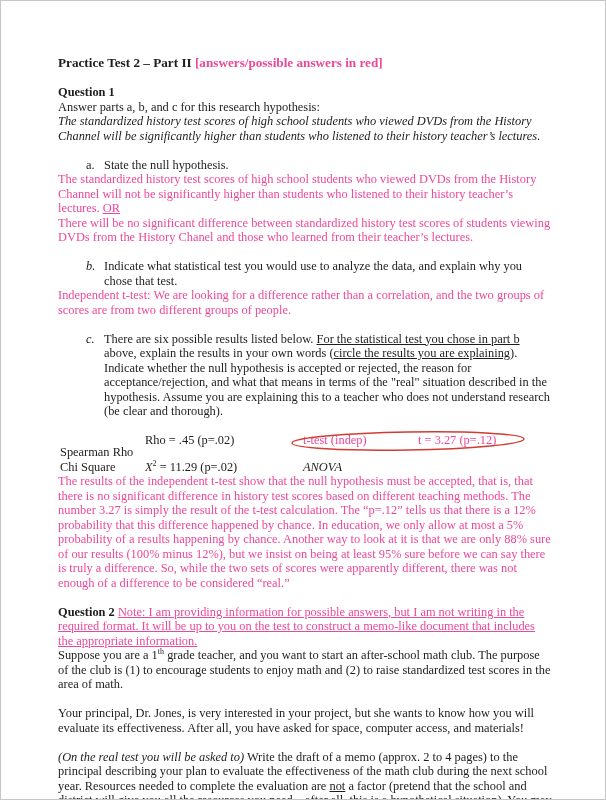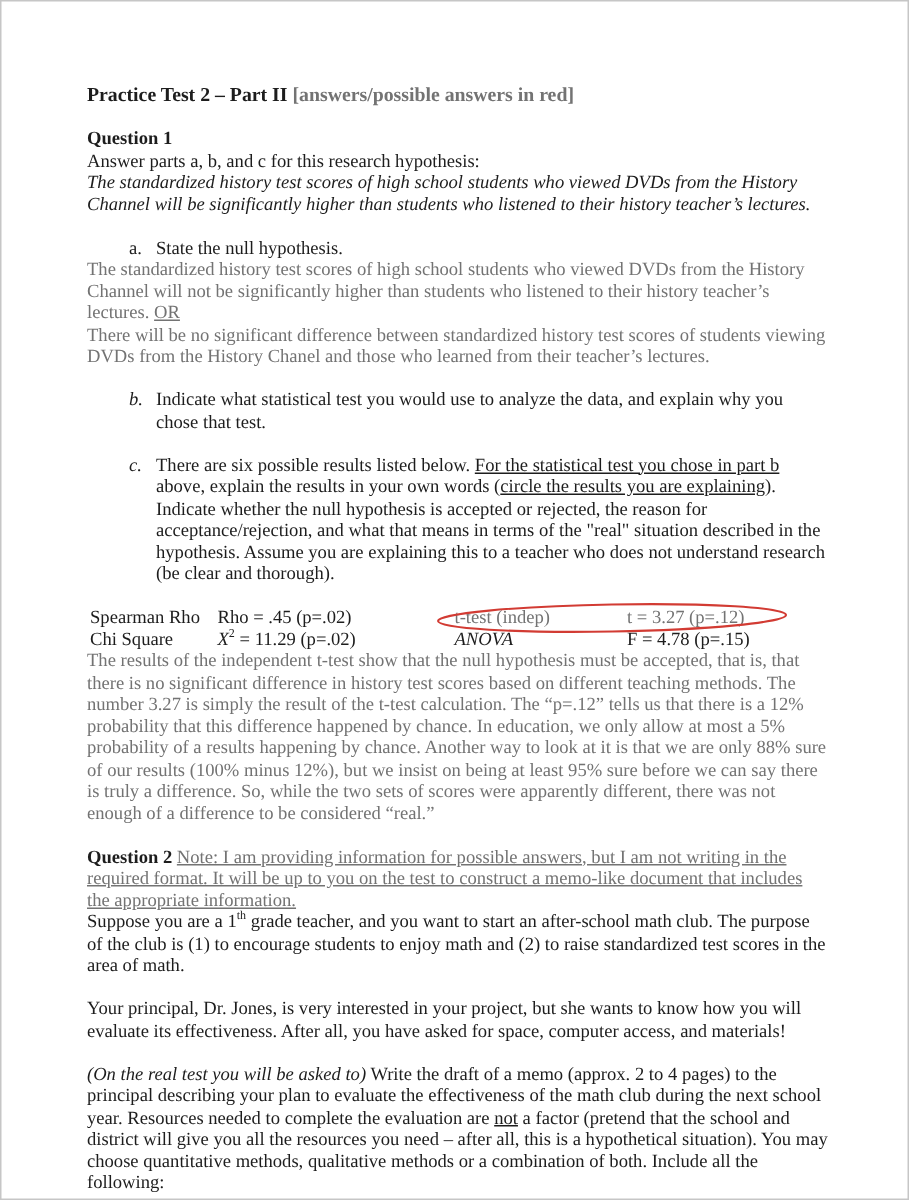--- a/index.html
+++ b/index.html
@@ -14,21 +14,21 @@
     line-height:14.5px;
     color:#1d1d1d;
   }
   .para{position:relative;}
   .title{font-size:13.2px;}
   .spacer{height:14.5px;}
   .hang{padding-left:46px;}
   .hang > .marker{position:absolute;left:28px;top:0;}
   .b{font-weight:bold;}
   .i{font-style:italic;}
-  .r{color:#737373;}
+  .r{color:#ec4899;}
   .u{text-decoration:underline;}
   sup{font-size:8px;line-height:0;vertical-align:super;}
   .tbl{position:relative;margin-left:2px;}
   .trow{display:flex;}
   .tcell{flex:0 0 auto;white-space:nowrap;overflow:visible;}
   .circle-svg{position:absolute;pointer-events:none;}
 </style>
 </head>
 <body>
 
@@ -37,35 +37,35 @@
     <div class="spacer"></div>
     <div class="para"><span class="b">Question 1</span></div>
     <div class="para"><span>Answer parts a, b, and c for this research hypothesis:</span></div>
     <div class="para"><span class="i">The standardized history test scores of high school students who viewed DVDs from the History Channel will be significantly higher than students who listened to their history teacher’s lectures.</span></div>
     <div class="spacer"></div>
     <div class="para hang"><span class="marker">a.</span><span>State the null hypothesis.</span></div>
     <div class="para"><span class="r">The standardized history test scores of high school students who viewed DVDs from the History Channel will not be significantly higher than students who listened to their history teacher’s lectures. </span><span class="r u">OR</span></div>
     <div class="para"><span class="r">There will be no significant difference between standardized history test scores of students viewing DVDs from the History Chanel and those who learned from their teacher’s lectures.</span></div>
     <div class="spacer"></div>
     <div class="para hang"><span class="marker i">b.</span><span>Indicate what statistical test you would use to analyze the data, and explain why you chose that test.</span></div>
+    <div class="para"><span class="r">Independent t-test: We are looking for a difference rather than a correlation, and the two groups of scores are from two different groups of people.</span></div>
     <div class="spacer"></div>
     <div class="para hang"><span class="marker i">c.</span><span>There are six possible results listed below. </span><span class="u">For the statistical test you chose in part b</span><span> above, explain the results in your own words (</span><span class="u">circle the results you are explaining</span><span>). Indicate whether the null hypothesis is accepted or rejected, the reason for acceptance/rejection, and what that means in terms of the "real" situation described in the hypothesis. Assume you are explaining this to a teacher who does not understand research (be clear and thorough).</span></div>
     <div class="spacer"></div>
     <div class="tbl">
       <div class="trow">
-        <div class="tcell" style="width: 85px;"><span>Spearman Rho</span></div>
+        <div class="tcell" style="width: 85px; margin-top: 12px;"><span>Spearman Rho</span></div>
         <div class="tcell" style="width: 158px;"><span>Rho = .45 (p=.02)</span></div>
         <div class="tcell" style="width: 115px;"><span class="r">t-test (indep)</span></div>
         <div class="tcell" style="width: 138px;"><span class="r">t = 3.27 (p=.12)</span></div>
       </div>
       <div class="trow">
         <div class="tcell" style="width: 85px;"><span>Chi Square</span></div>
         <div class="tcell" style="width: 158px;"><span class="i">X</span><sup>2</sup><span> = 11.29 (p=.02)</span></div>
         <div class="tcell" style="width: 115px; font-style: italic;"><span>ANOVA</span></div>
-        <div class="tcell" style="width: 138px;"><span>F = 4.78 (p=.15)</span></div>
       </div>
       <svg class="circle-svg" width="240" height="24" style="left: 229px; top: -4px;">
         <ellipse cx="119" cy="12" rx="116" ry="9" fill="none" stroke="#d23b33" stroke-width="1.4" transform="rotate(-1 119 12)"></ellipse>
       </svg>
     </div>
     <div class="para"><span class="r">The results of the independent t-test show that the null hypothesis must be accepted, that is, that there is no significant difference in history test scores based on different teaching methods. The number 3.27 is simply the result of the t-test calculation. The “p=.12” tells us that there is a 12% probability that this difference happened by chance. In education, we only allow at most a 5% probability of a results happening by chance. Another way to look at it is that we are only 88% sure of our results (100% minus 12%), but we insist on being at least 95% sure before we can say there is truly a difference. So, while the two sets of scores were apparently different, there was not enough of a difference to be considered “real.”</span></div>
     <div class="spacer"></div>
     <div class="para"><span class="b">Question 2 </span><span class="r u">Note: I am providing information for possible answers, but I am not writing in the required format. It will be up to you on the test to construct a memo-like document that includes the appropriate information.</span></div>
     <div class="para"><span>Suppose you are a 1</span><sup>th</sup><span> grade teacher, and you want to start an after-school math club. The purpose of the club is (1) to encourage students to enjoy math and (2) to raise standardized test scores in the area of math.</span></div>
     <div class="spacer"></div>

